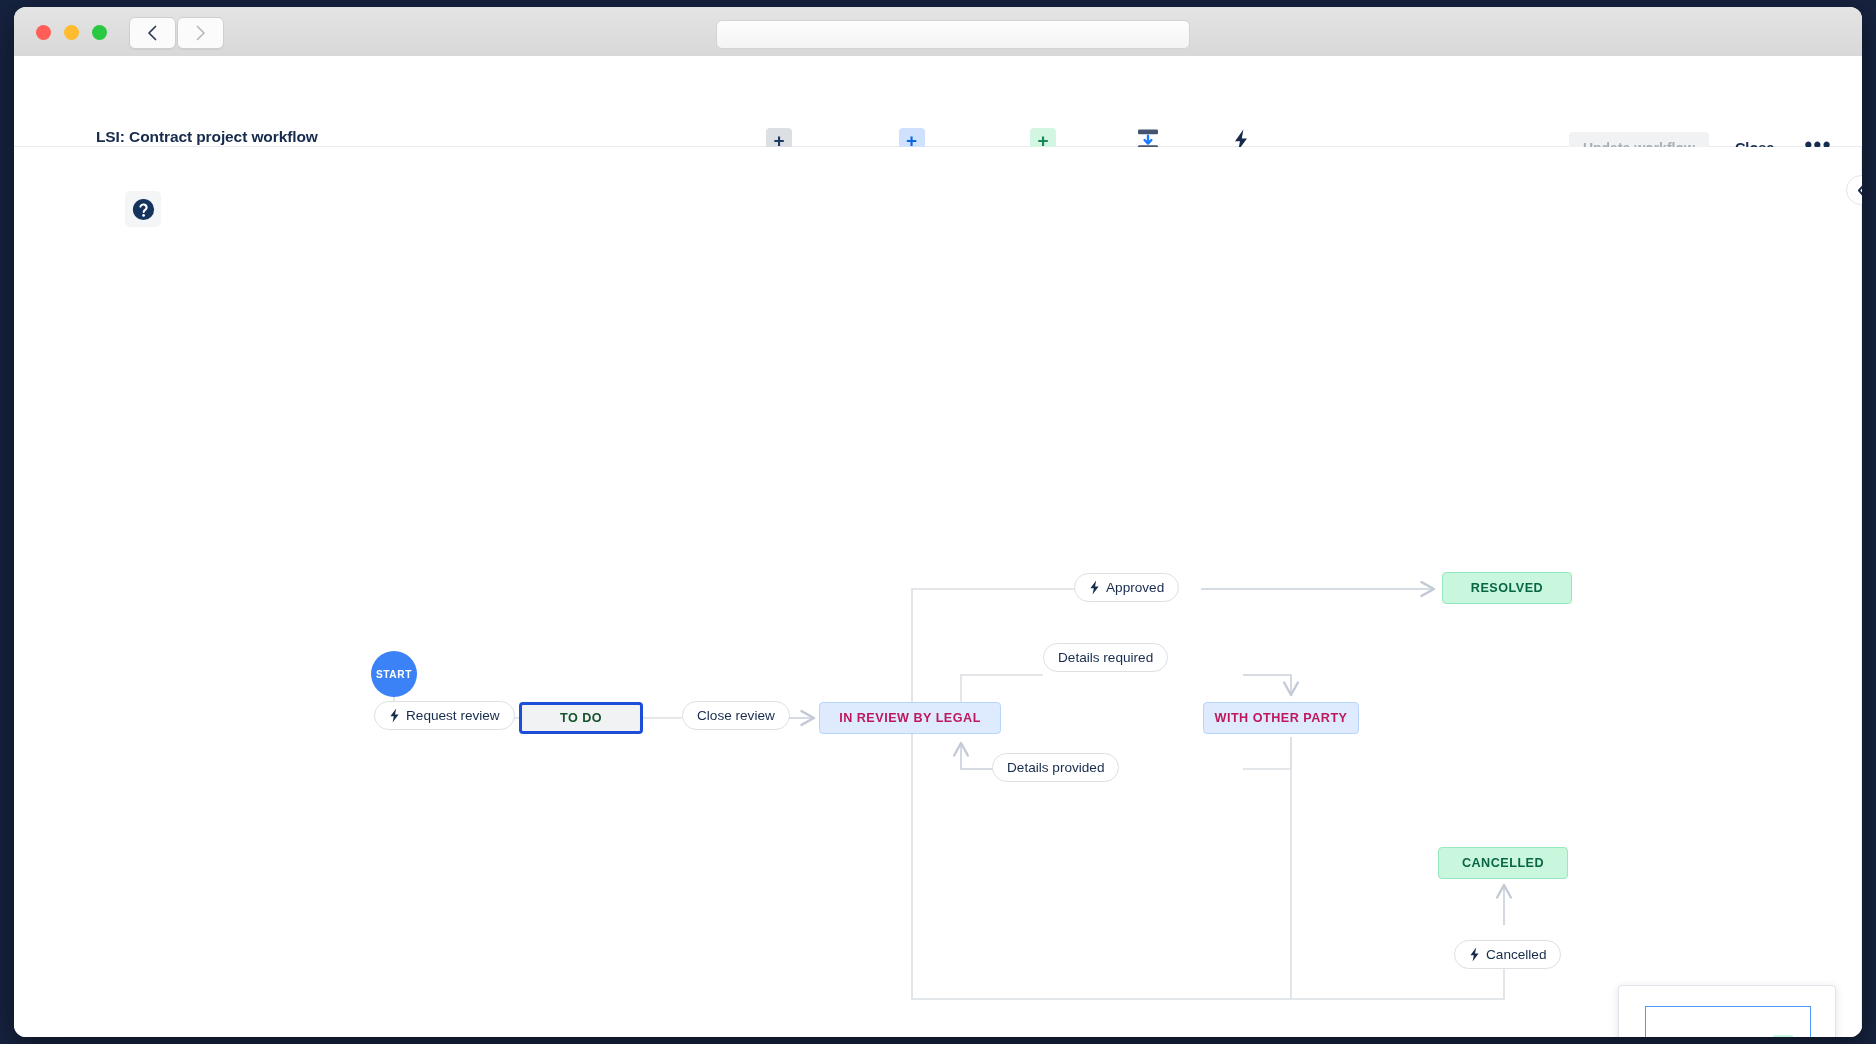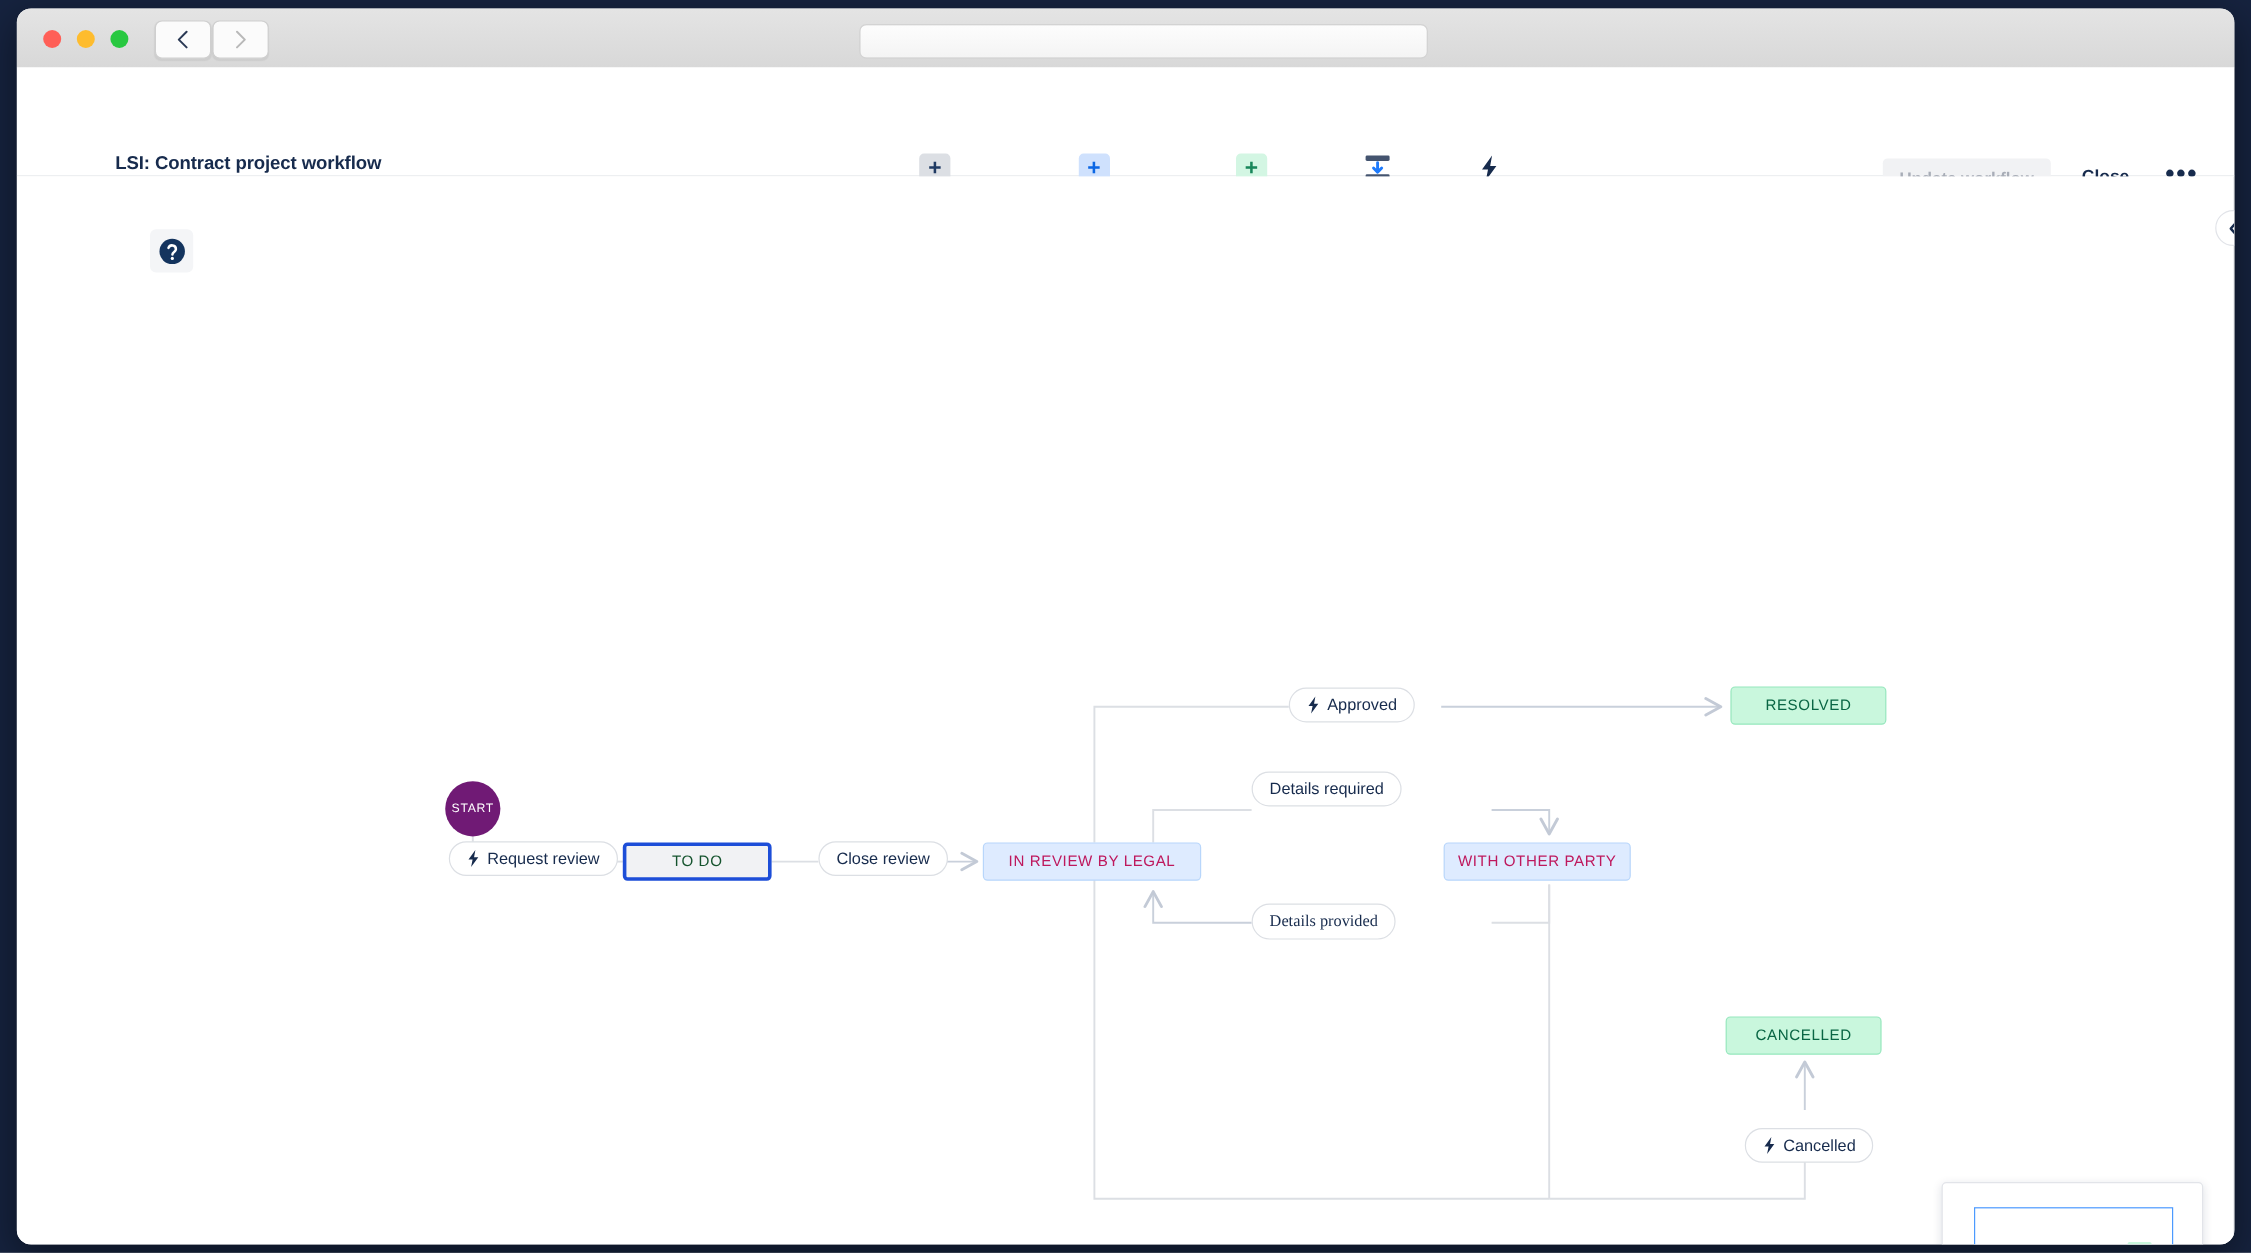--- a/index.html
+++ b/index.html
@@ -108,24 +108,24 @@
   #collapse-btn{
     position:absolute;right:-14px;top:28px;width:28px;height:28px;border-radius:50%;
     background:#ffffff;border:1px solid #e2e4e9;
     display:flex;align-items:center;justify-content:center;cursor:pointer;
   }
   
   #diagram{position:absolute;left:0;top:0;width:1848px;height:890px;}
   #edges{position:absolute;left:0;top:0;}
   .node{
     position:absolute;border-radius:4px;display:flex;align-items:center;justify-content:center;
-    font-size:12.6px;font-weight:normal;letter-spacing:.5px;cursor:pointer;box-sizing:border-box;
+    font-size:12.6px;font-weight:bold;letter-spacing:.5px;cursor:pointer;box-sizing:border-box;
   }
   .n-start{
-    width:46px;height:46px;border-radius:50%;background:#701a75;color:#fff;
+    width:46px;height:46px;border-radius:50%;background:#3b82f6;color:#fff;
     font-size:10.2px;letter-spacing:.6px;
   }
   .n-todo{background:#f1f2f4;border:3px solid #1d4ed8;color:#14532d;}
   .n-prog{background:#deebff;border:1px solid #b8d6fb;color:#be185d;}
   .n-done{background:#c9f7dd;border:1px solid #96e7bd;color:#096644;}
   
   .pill{
     position:absolute;display:flex;align-items:flex-start;gap:6px;
     background:#ffffff;border:1px solid #dcdfe4;border-radius:999px;
     padding:6px 14px;font-size:13.6px;color:#172b4d;white-space:nowrap;cursor:pointer;
@@ -313,21 +313,21 @@
         <svg width="11" height="15" viewBox="0 0 16 22">
           <path d="M10.4 0.6 L2 12.2 H7 L5.2 21.4 L14 9.4 H8.8 Z" fill="#172b4d"></path>
         </svg>
         <span>Approved</span>
       </div>
 
       <div class="pill" style="left:1029px;top:496px;">
         <span>Details required</span>
       </div>
 
-      <div class="pill" style="left:1029px;top:606px;font-family:Liberation Serif, serif;">
+      <div class="pill" style="left:978px;top:606px;">
         <span>Details provided</span>
       </div>
 
       <div class="pill" style="left:1440px;top:793px;">
         <svg width="11" height="15" viewBox="0 0 16 22">
           <path d="M10.4 0.6 L2 12.2 H7 L5.2 21.4 L14 9.4 H8.8 Z" fill="#172b4d"></path>
         </svg>
         <span>Cancelled</span>
       </div>
     </div>

